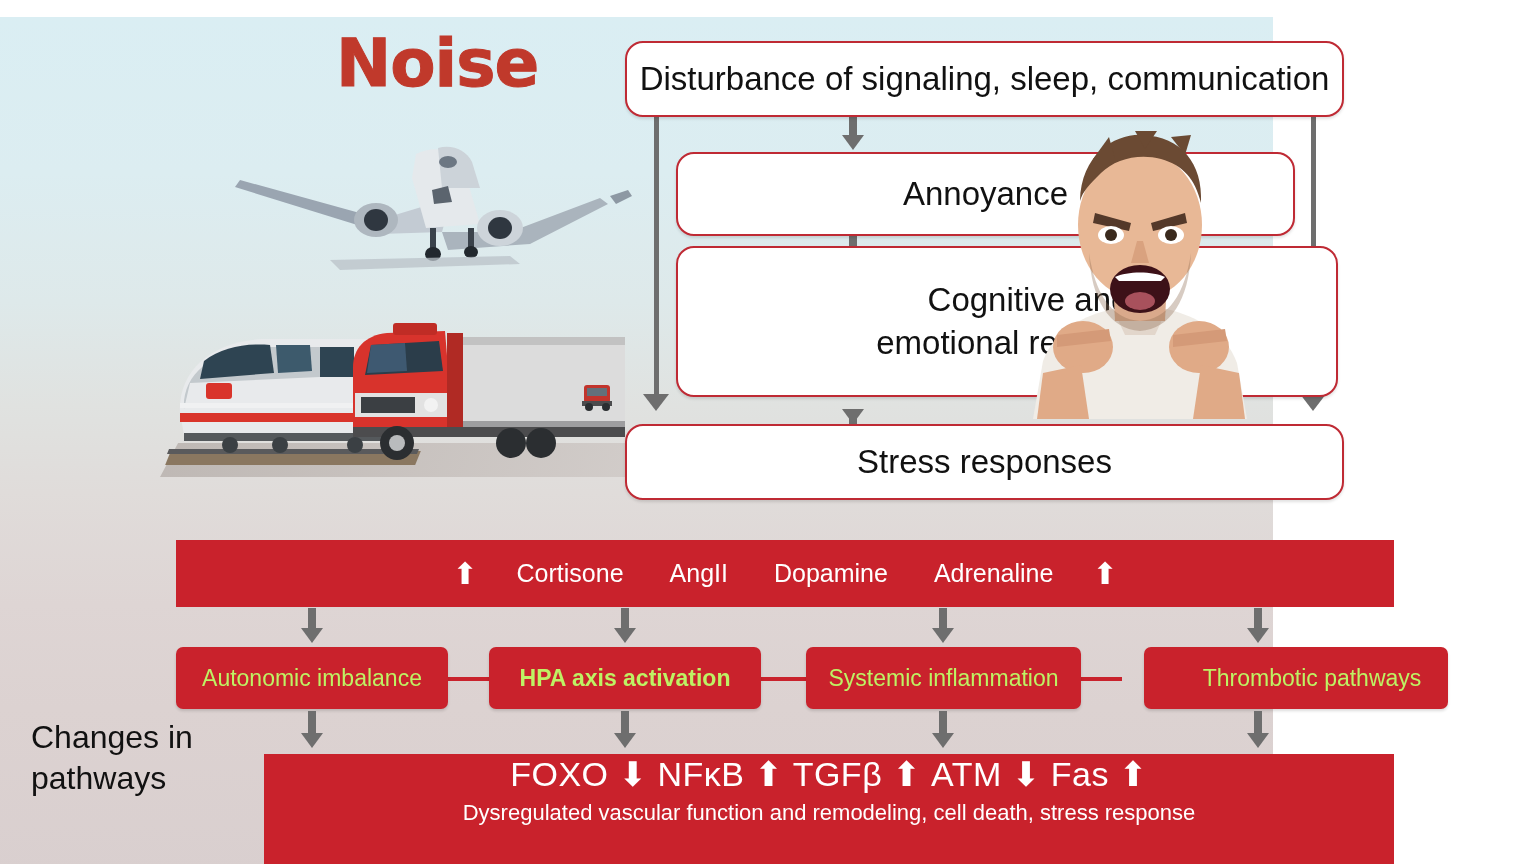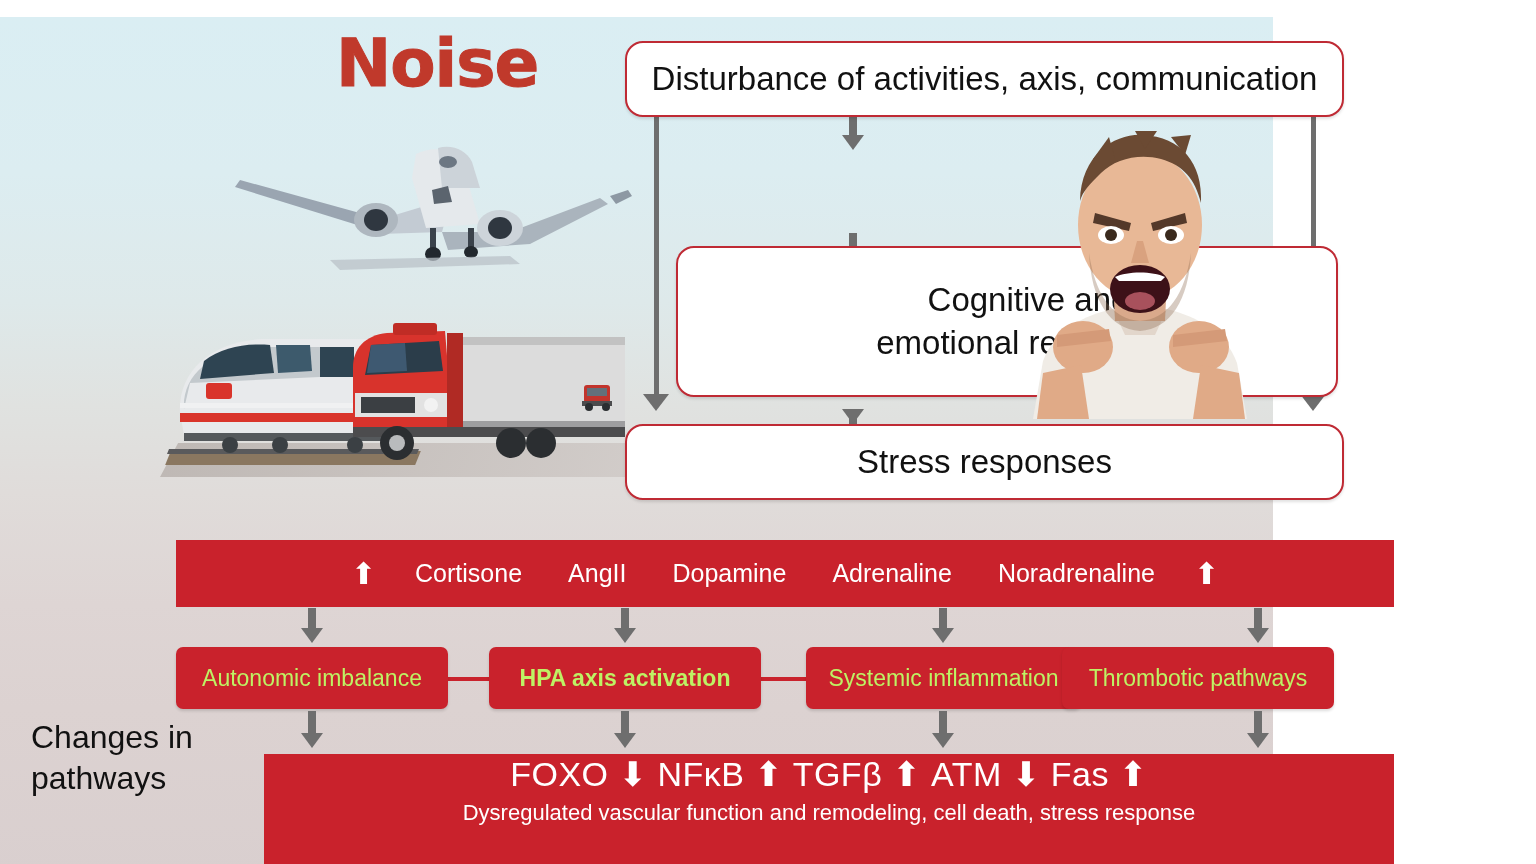--- a/index.html
+++ b/index.html
@@ -69,21 +69,21 @@
   
   .pbox{
     position:absolute;top:630px;height:62px;background:#c9222c;
     border-radius:7px;color:#bef264;display:flex;align-items:center;
     justify-content:center;font-size:23px;white-space:nowrap;
     box-shadow:0 2px 3px rgba(0,0,0,.14);
   }
   #pbox-0{left:176px;width:272px;}
   #pbox-1{left:489px;width:272px;font-weight:bold;}
   #pbox-2{left:806px;width:275px;}
-  #pbox-3{left:1062px;width:272px;}
+  #pbox-3{left:1144px;width:272px;padding-left:32px;}
   .pconnect{position:absolute;top:660px;height:4px;background:#c9222c;}
   #pc-0{left:448px;width:41px;}
   #pc-1{left:761px;width:45px;}
   #pc-2{left:1081px;width:41px;}
 
   
   #signal-box{
     position:absolute;left:264px;top:737px;width:1130px;height:127px;
     background:#c9222c;color:#fff;display:flex;flex-direction:column;
     align-items:center;justify-content:flex-start;gap:6px;
@@ -205,22 +205,23 @@
 
   <div class="gline-sm" style="left:849px;top:96px;height:24px;"></div>
   <div class="ghead-sm" style="left:842px;top:118px;"></div>
 
   <div class="gline-sm" style="left:849px;top:216px;height:16px;"></div>
   <div class="ghead-sm" style="left:842px;top:230px;"></div>
 
   <div class="gline-sm" style="left:849px;top:393px;height:14px;"></div>
   <div class="ghead-sm" style="left:842px;top:392px;"></div>
 
-  <div class="wbox" id="box-disturbance">Disturbance of activities, axis, communication</div>
-
+  <div class="wbox" id="box-disturbance">Disturbance of signaling, sleep, communication</div>
+
+  <div class="wbox" id="box-annoyance">Annoyance</div>
 
   <div class="wbox" id="box-cognitive">
     <div>
       <span class="two-line">Cognitive and</span>
       <span class="two-line">emotional responses</span>
     </div>
   </div>
 
   <div class="wbox" id="box-stress">Stress responses</div>
 
@@ -266,21 +267,20 @@
       <path d="M216 236 L254 244 L260 290 L208 290 Z" fill="#e0aa87"></path>
     </g>
   </svg>
 
   <div id="hormone-bar">
     <span class="uparrow">⬆</span>
     <span class="hname">Cortisone</span>
     <span class="hname">AngII</span>
     <span class="hname">Dopamine</span>
     <span class="hname">Adrenaline</span>
-    <span class="hname">Noradrenaline</span>
     <span class="uparrow">⬆</span>
   </div>
 
   <div class="gline-sm" style="left:308px;top:591px;height:22px;"></div>
   <div class="ghead-sm" style="left:301px;top:611px;"></div>
 
   <div class="gline-sm" style="left:621px;top:591px;height:22px;"></div>
   <div class="ghead-sm" style="left:614px;top:611px;"></div>
 
   <div class="gline-sm" style="left:939px;top:591px;height:22px;"></div>

